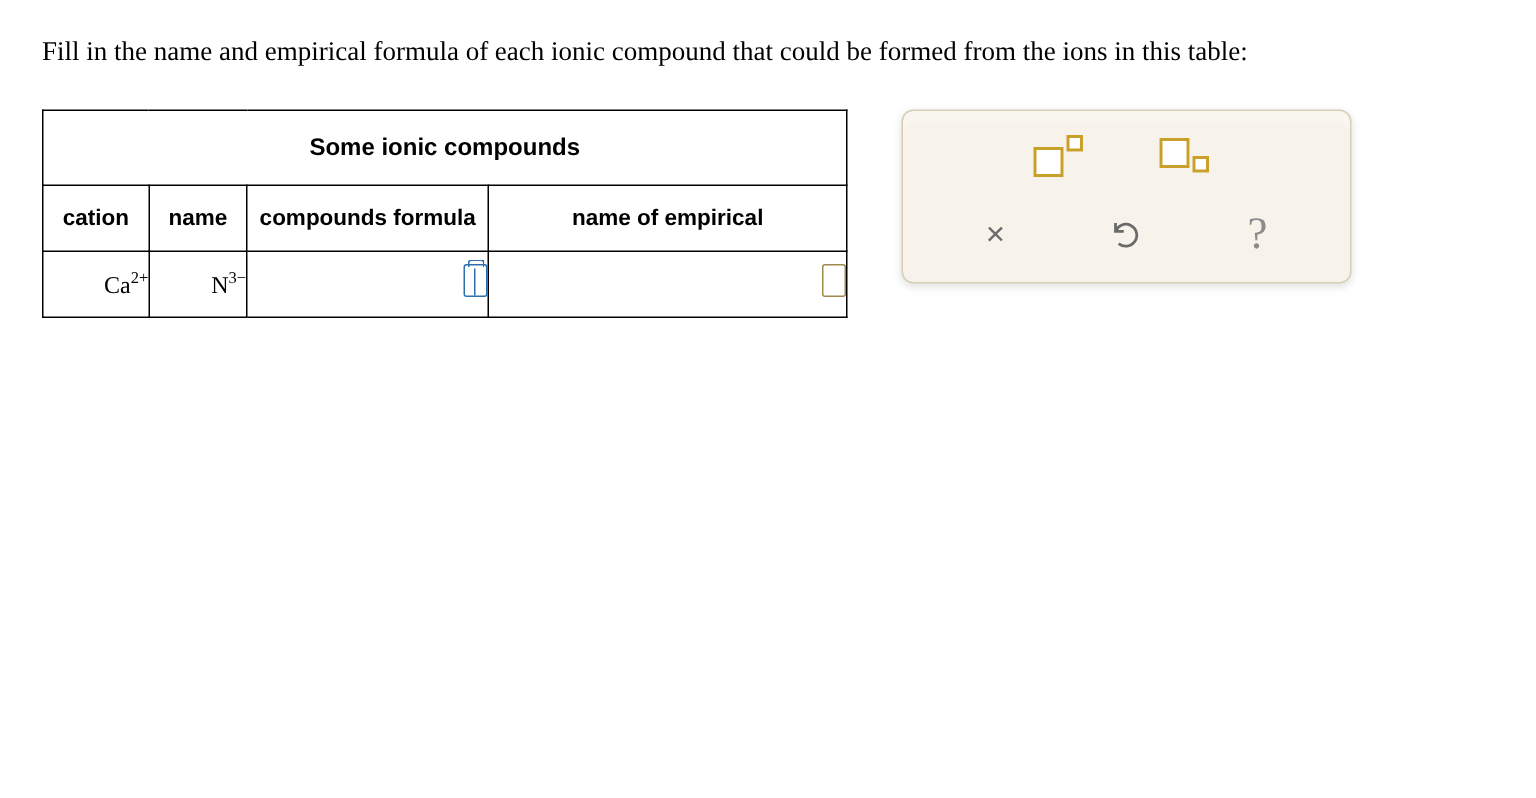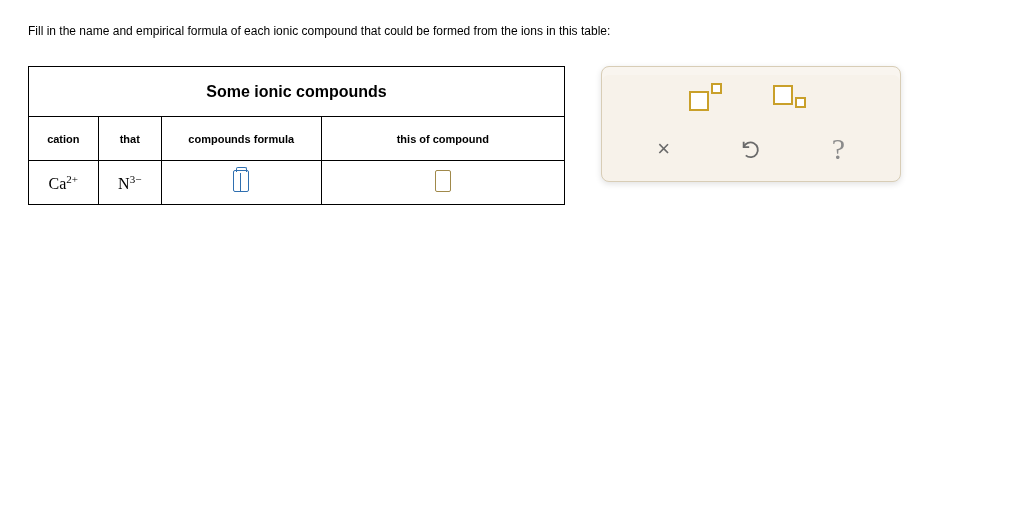--- a/index.html
+++ b/index.html
@@ -5,47 +5,48 @@
     * { box-sizing: border-box; margin: 0; padding: 0; }
     body {
       font-family: "Helvetica Neue", Arial, sans-serif;
       background: #fff;
       width: 1024px;
       height: 532px;
       padding: 24px 28px;
       font-size: 17px;
       color: #000;
     }
-    .question { font-size: 12px; margin-bottom: 28px; }
+    .question { font-size: 18px; margin-bottom: 28px; font-family: Liberation Serif, serif; }
     .content-row { display: flex; align-items: flex-start; gap: 36px; }
     table.ionic {
       border-collapse: collapse;
       width: 537px;
       border-radius: 24px;
     }
     table.ionic th, table.ionic td {
       border: 1.5px solid #000;
       text-align: center;
       vertical-align: middle;
       font-weight: normal;
     }
     table.ionic .title-row th {
       font-weight: bold;
       height: 50px;
       font-size: 16px;
     }
     table.ionic .header-row th {
       font-weight: bold;
       height: 44px;
-      font-size: 11px;
+      font-size: 15px;
     }
     table.ionic tbody td {
       height: 44px;
       font-size: 16px;
       font-family: "Times New Roman", Times, serif;
+      text-align: right;
     }
     .col-cation { width: 78px; }
     .col-anion { width: 72px; }
     .col-formula { width: 182px; }
     .col-name { width: 286px; }
     .ion { white-space: nowrap; }
     .ion sup { font-size: 11px; vertical-align: super; }
     .empty-box {
       display: inline-block;
       width: 16px; height: 22px;
@@ -113,23 +114,23 @@
 
 <div class="content-row">
 
   <table class="ionic">
     <thead>
       <tr class="title-row">
         <th colspan="4">Some ionic compounds</th>
       </tr>
       <tr class="header-row">
         <th class="col-cation">cation</th>
-        <th class="col-anion">that</th>
+        <th class="col-anion">name</th>
         <th class="col-formula">compounds formula</th>
-        <th class="col-name">this of compound</th>
+        <th class="col-name">name of empirical</th>
       </tr>
     </thead>
     <tbody>
       <tr>
         <td><span class="ion"><span>Ca</span><sup>2+</sup></span></td>
         <td><span class="ion"><span>N</span><sup>3−</sup></span></td>
         <td><span class="empty-box active"></span></td>
         <td><span class="empty-box"></span></td>
       </tr>
     </tbody>

